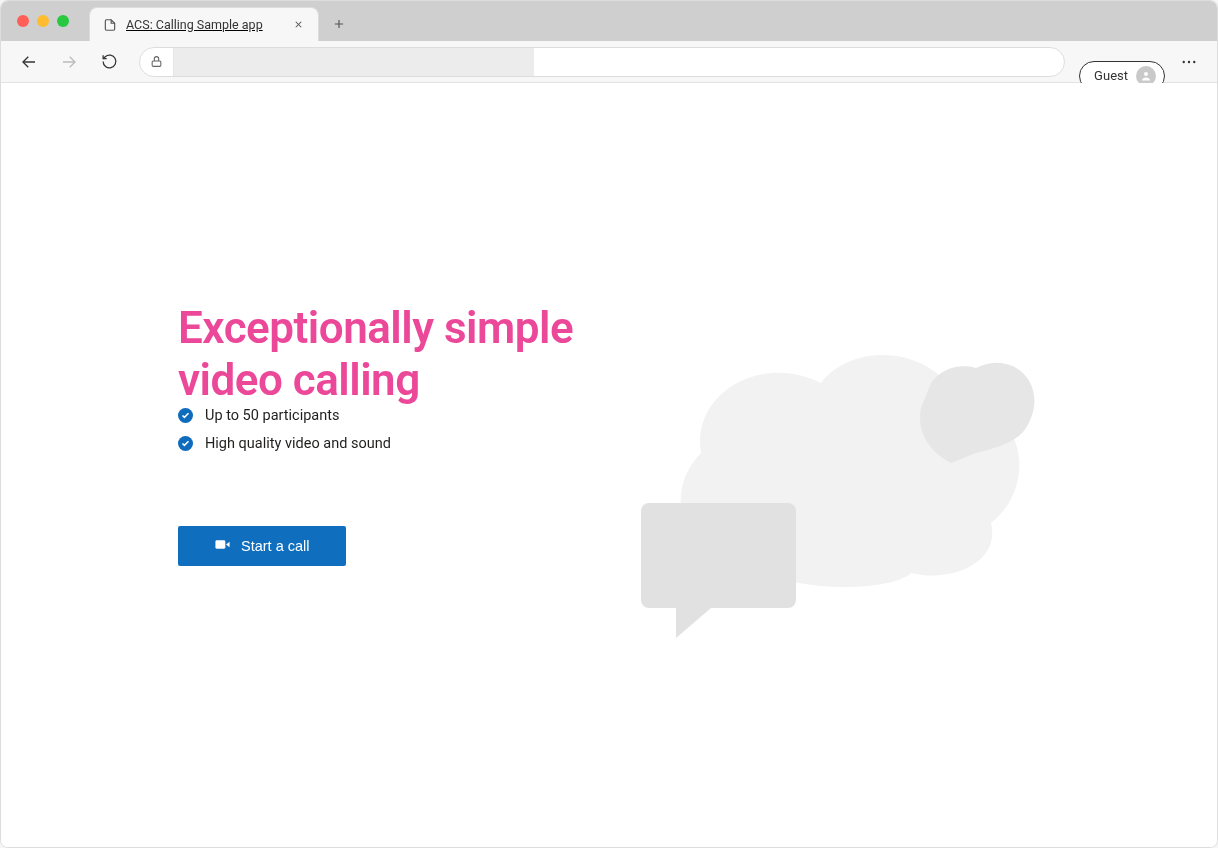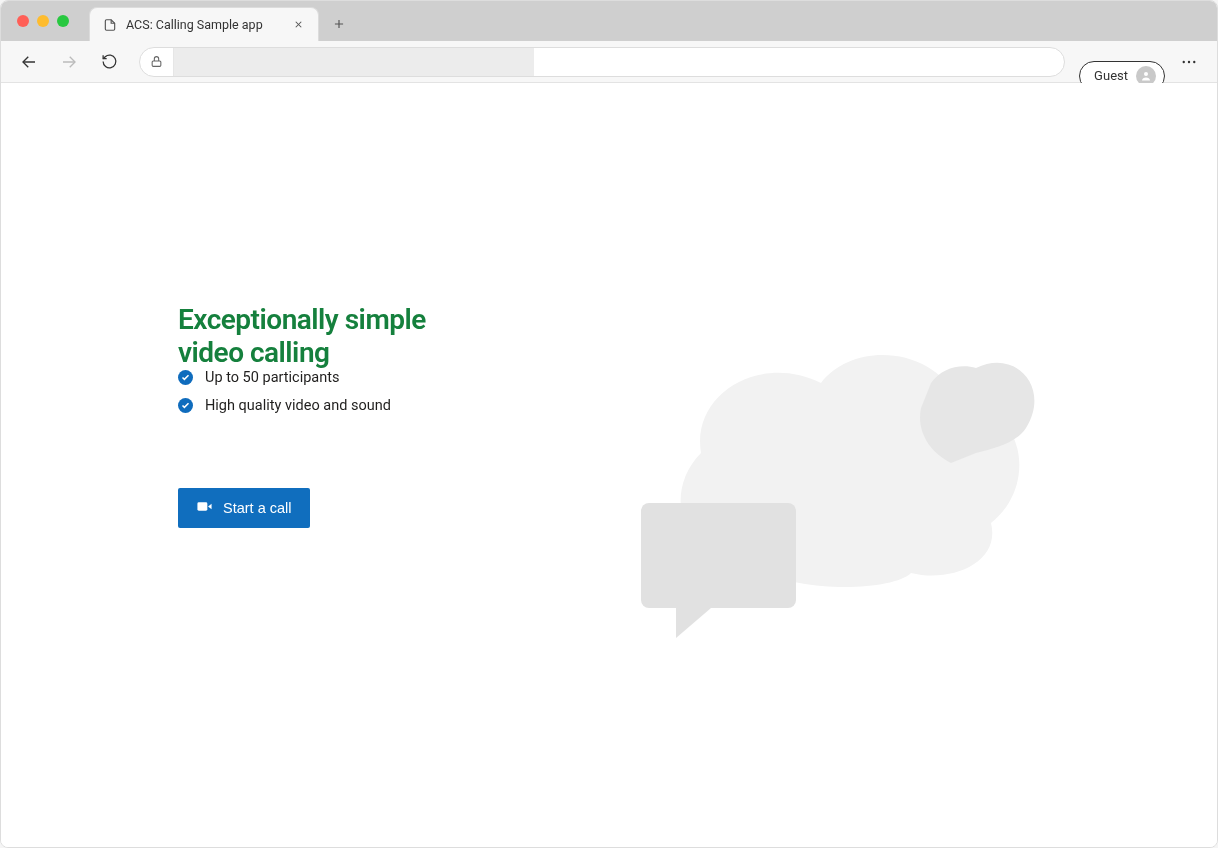--- a/index.html
+++ b/index.html
@@ -20,20 +20,21 @@
       display: flex;
       flex-direction: column;
     }
     .tab-strip {
       height: 40px;
       background: #cfcfcf;
       display: flex;
       align-items: flex-end;
       padding: 0 0 0 8px;
       position: relative;
+      text-decoration: underline;
     }
     .traffic-lights {
       display: flex;
       align-items: center;
       gap: 8px;
       padding: 0 8px;
       height: 40px;
     }
     .traffic-light {
       width: 12px;
@@ -182,23 +183,23 @@
       background:#fff;
       position: relative;
     }
     .hero {
       position: absolute;
       left: 177px;
       top: 220px;
       width: 420px;
     }
     .hero h1 {
-      font-size: 28px;
+      font-size: 44px;
       font-weight: 600;
-      color: #15803d;
+      color: #ec4899;
       line-height: 1.18;
       letter-spacing: -0.5px;
     }
     .features {
       display:flex;
       flex-direction:column;
       gap: 11px;
     }
     .feature-item {
       display:flex;
@@ -213,21 +214,21 @@
       border-radius:50%;
       background:#0f6cbd;
       display:flex;
       align-items:center;
       justify-content:center;
       flex-shrink:0;
     }
     .start-call-btn {
       margin-top: 74px;
       height: 40px;
-      padding: 0 18px;
+      padding: 0 36px;
       background:#106ebe;
       color:#fff;
       border:none;
       border-radius:2px;
       display:inline-flex;
       align-items:center;
       gap:10px;
       font-size:14.5px;
       font-weight:500;
       cursor:pointer;

